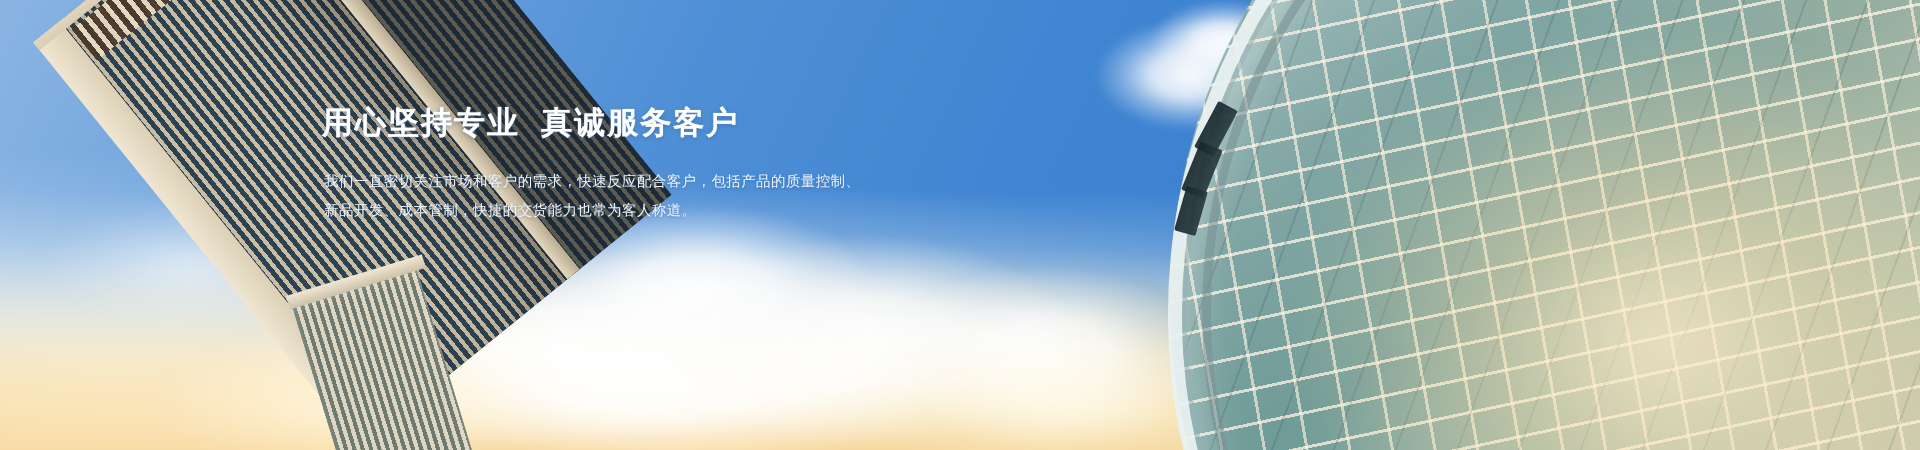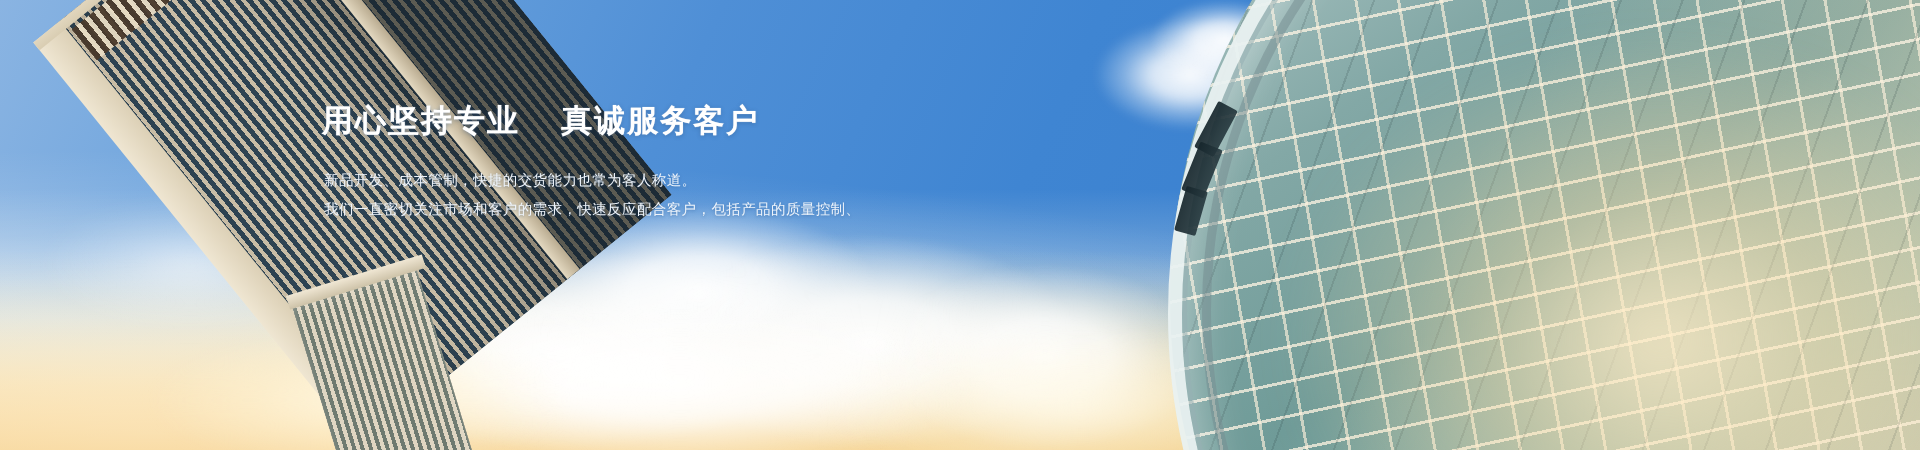--- a/index.html
+++ b/index.html
@@ -268,21 +268,20 @@
   .s1{left:1190px; top:118px; width:52px; height:22px; transform:rotate(-62deg);}
   .s2{left:1176px; top:158px; width:52px; height:24px; transform:rotate(-68deg);}
   .s3{left:1168px; top:200px; width:46px; height:22px; transform:rotate(-74deg);}
 
   
   .copy{
     position:absolute;
     left:322px; top:104px;
     width:640px;
     z-index:20;
-    font-family:Liberation Mono, monospace;
   }
   .headline{
     margin:0;
     font-size:31px;
     font-weight:bold;
     letter-spacing:2px;
     color:#ffffff;
     line-height:1.2;
     white-space:pre;
     text-shadow:0 1px 4px rgba(40,80,130,0.45),
@@ -340,18 +339,18 @@
     <div class="rt-rim2"></div>
     <div class="rt-glow"></div>
   </div>
   <div class="rt-slot s1"></div>
   <div class="rt-slot s2"></div>
   <div class="rt-slot s3"></div>
 
   <div class="copy">
     <h1 class="headline">用心坚持专业  真诚服务客户</h1>
     <div class="subcopy">
+      <div>我们一直密切关注市场和客户的需求，快速反应配合客户，包括产品的质量控制、</div>
       <div>新品开发、成本管制，快捷的交货能力也常为客人称道。</div>
-      <div>我们一直密切关注市场和客户的需求，快速反应配合客户，包括产品的质量控制、</div>
     </div>
   </div>
 
 </div>
 
 </body></html>

